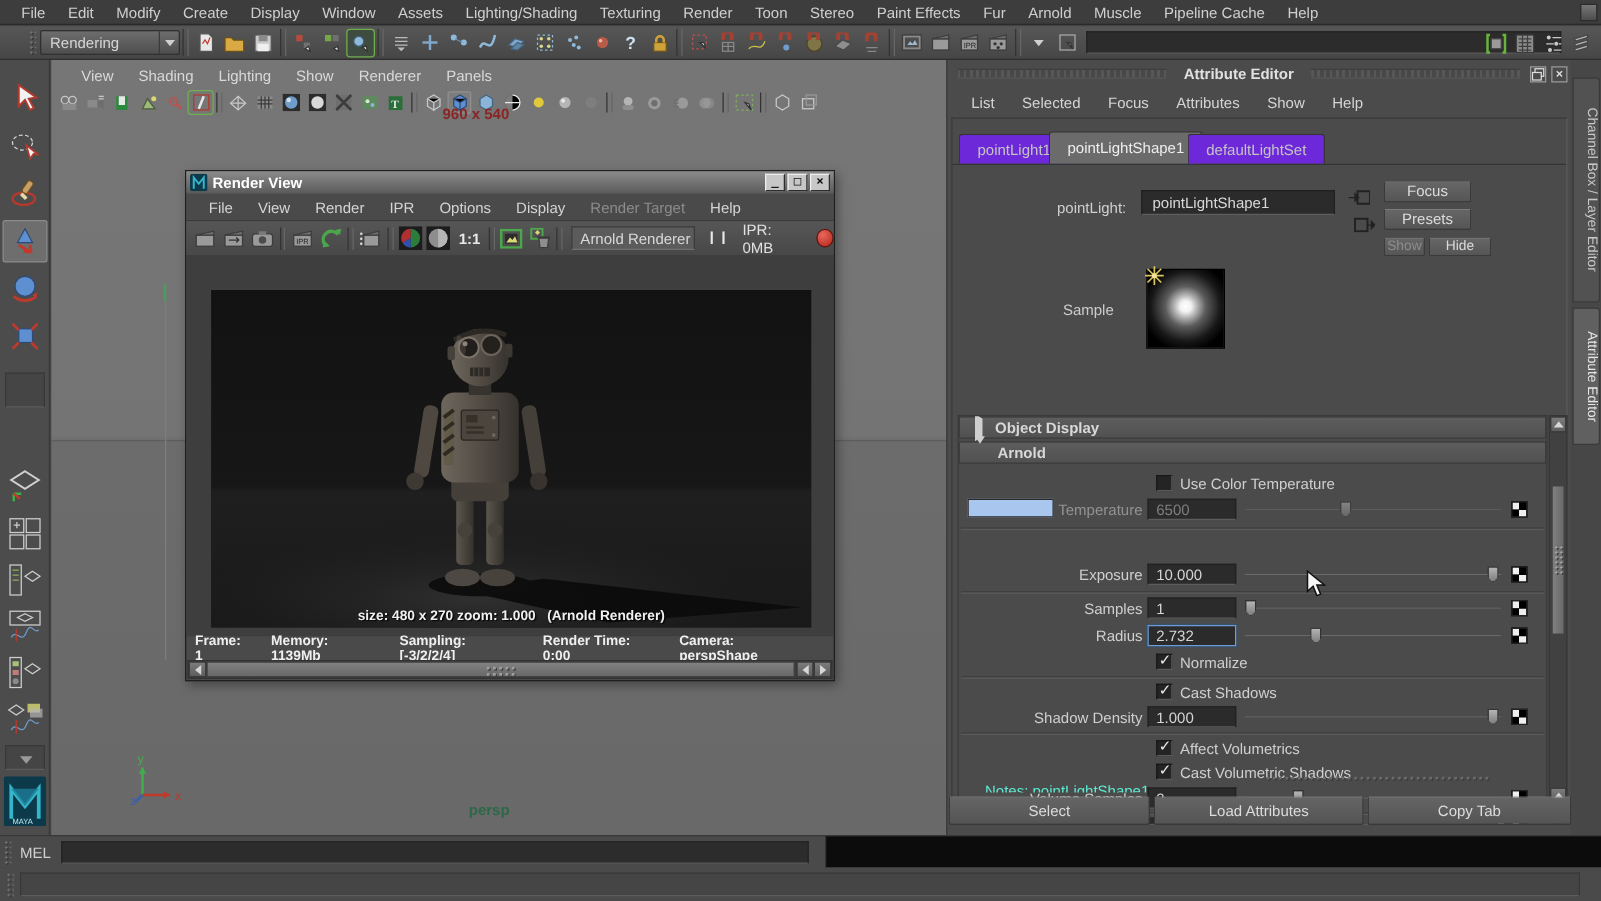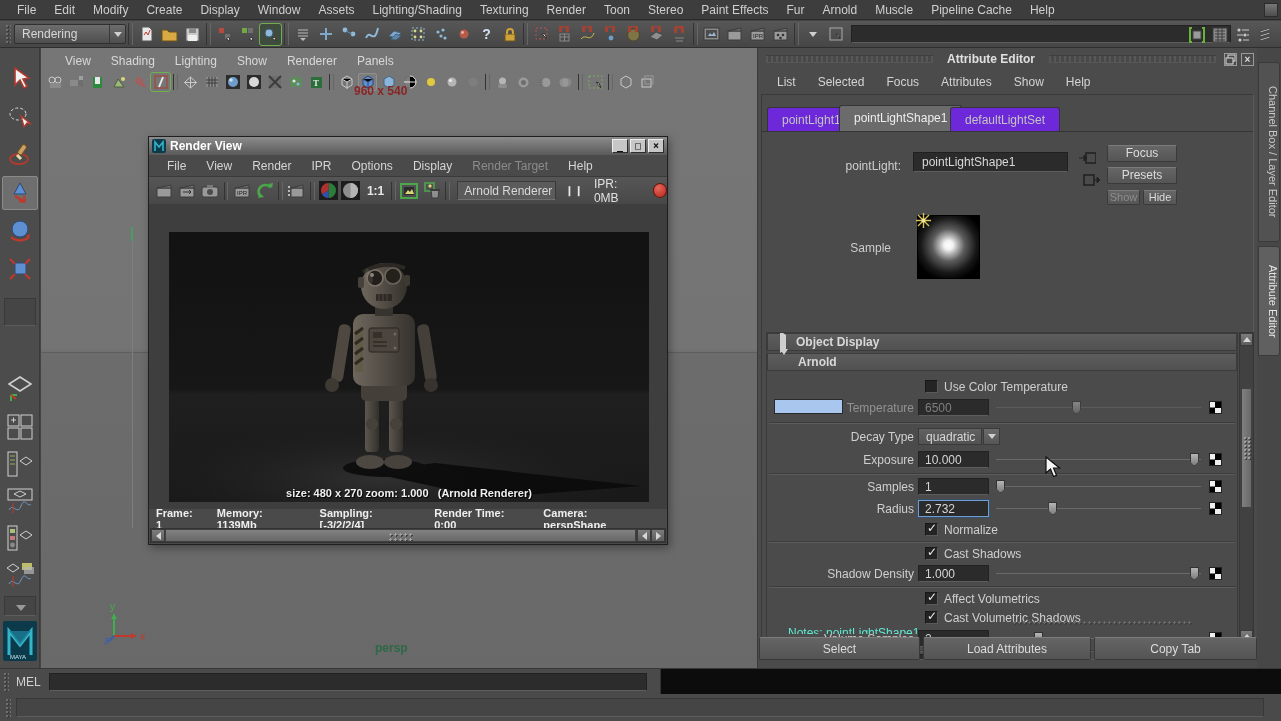--- a/index.html
+++ b/index.html
@@ -4,21 +4,21 @@
 <style>
   *{box-sizing:border-box;margin:0;padding:0}
   html,body{width:1281px;height:721px;overflow:hidden}
   body{font-family:"Liberation Sans","DejaVu Sans",sans-serif;font-size:12px;color:#cccccc;background:#444;position:relative}
   .abs{position:absolute}
   
   #menubar{left:0;top:0;width:1281px;height:20px;background:#3d3d3d;border-bottom:1px solid #2a2a2a;display:flex;align-items:center;padding-left:8px}
   #menubar .mi{padding:0 9px;line-height:20px;color:#cfcfcf;white-space:nowrap}
   #menubar-corner{right:3px;top:3px;width:14px;height:14px;background:linear-gradient(#777,#4d4d4d);border:1px solid #2c2c2c}
   
-  #statusline{left:0;top:21px;width:1281px;height:27px;background:linear-gradient(#575757,#464646);border-bottom:1px solid #2e2e2e;display:flex;align-items:center;padding:0 2px}
+  #statusline{left:0;top:21px;width:1281px;height:27px;background:linear-gradient(#575757,#464646);border-bottom:1px solid #2e2e2e;display:flex;align-items:center;padding:0 20px}
   .grip{width:6px;height:20px;margin:0 3px;background-image:radial-gradient(#6f6f6f 35%,transparent 36%),radial-gradient(#383838 35%,transparent 36%);background-size:4px 4px;background-position:0 0,1px 1px}
   .dropdown{width:112px;height:20px;background:linear-gradient(#6d6d6d,#4e4e4e);border:1px solid #303030;border-radius:2px;display:flex;align-items:center}
   .dropdown .lbl{flex:1;padding-left:7px;color:#d6d6d6}
   .dropdown .arw{width:16px;height:100%;border-left:1px solid #3a3a3a;display:flex;align-items:center;justify-content:center}
   .tri-d{width:0;height:0;border-left:4px solid transparent;border-right:4px solid transparent;border-top:5px solid #cfcfcf}
   .vsep{width:5px;height:22px;margin:0 2px;border-left:1px solid #333;border-right:1px solid #666}
   .ico{width:21px;height:21px;margin:0 1px;display:flex;align-items:center;justify-content:center;border-radius:2px}
   .ico.on{background:#3f4b3f;outline:1px solid #6fae4e}
   .sl-field{width:380px;height:18px;background:#2c2c2c;border:1px solid #222;border-bottom-color:#5d5d5d;margin:0 4px}
   #sl-right{position:absolute;right:4px;top:3px;display:flex}
@@ -917,21 +917,21 @@
         <rect x="8" y="2" width="10" height="10" fill="none" stroke="#222" stroke-width="1.6"></rect>
         <path d="M1 7h7M6 4l3 3-3 3z" fill="#222" stroke="#222"></path>
       </svg>
     <svg class="conn-ico" style="left:320px;top:78px" width="20" height="15">
         <rect x="2" y="2" width="10" height="10" fill="none" stroke="#222" stroke-width="1.6"></rect>
         <path d="M12 7h6M15 4l3 3-3 3z" fill="#222" stroke="#222"></path>
       </svg>
     <div class="ae-btn" style="left:345px;top:50px;width:70px;height:17px">Focus</div>
     <div class="ae-btn" style="left:345px;top:72px;width:70px;height:17px">Presets</div>
     <div class="ae-btn dis" style="left:345px;top:95px;width:33px;height:15px;font-size:11px">Show</div>
-    <div class="ae-btn" style="left:381px;top:95px;width:34px;height:15px;font-size:11px">Hide</div>
+    <div class="ae-btn" style="left:381px;top:95px;width:50px;height:15px;font-size:11px">Hide</div>
 
     <div class="abs" id="sample-label">Sample</div>
     <div class="abs" id="sample-swatch"></div>
     <svg class="abs" style="left:153px;top:117px" width="17" height="17">
         <path d="M8.5 1v15M1 8.5h15M3 3l11 11M14 3L3 14" stroke="#d8c45a" stroke-width="1.4"></path>
         <circle cx="8.5" cy="8.5" r="2" fill="#efe49a"></circle>
       </svg>
 
     <div id="ae-scroll">
       <div class="sec-hdr" style="top:0">
@@ -951,27 +951,20 @@
         <span class="swatch" style="background:#a9c6ee"></span>
         <span class="rlabel dim">Temperature</span>
         <span class="fld dim">6500</span>
         <span class="slider dim">
             <span class="track"></span>
             <span class="handle" style="left:39%"></span>
           </span>
         <span class="map"></span>
       </div>
       <div class="hsep" style="top:89px"></div>
-      <div class="row" style="top:95px">
-        <span class="rlabel">Decay Type</span>
-        <span class="ddp">quadratic</span>
-        <span class="ddp-arw">
-            <span class="tri-d"></span>
-          </span>
-      </div>
       <div class="row" style="top:118px">
         <span class="rlabel">Exposure</span>
         <span class="fld">10.000</span>
         <span class="slider">
             <span class="track"></span>
             <span class="handle" style="left:96.5%"></span>
           </span>
         <span class="map"></span>
       </div>
       <div class="hsep" style="top:140px"></div>

